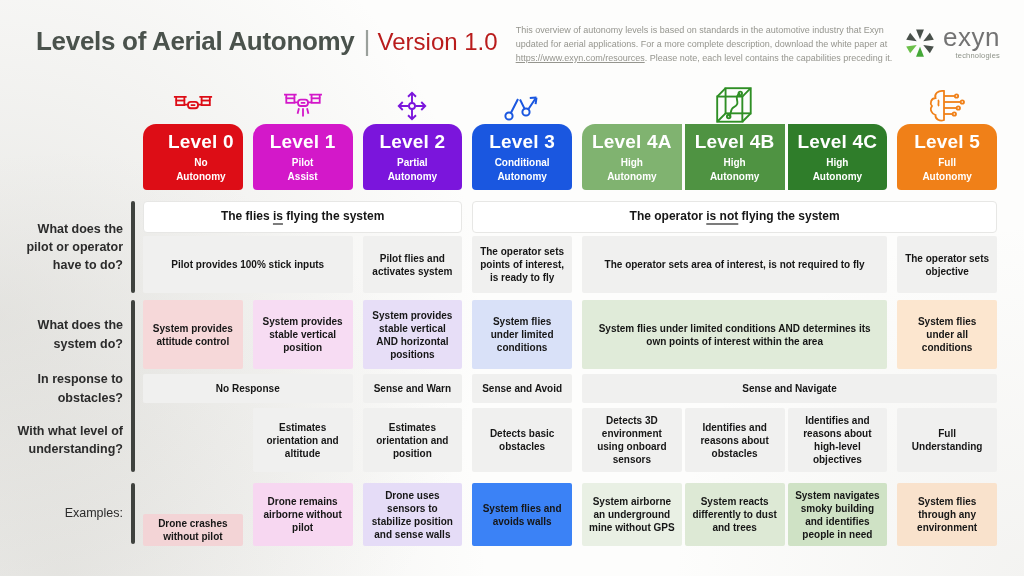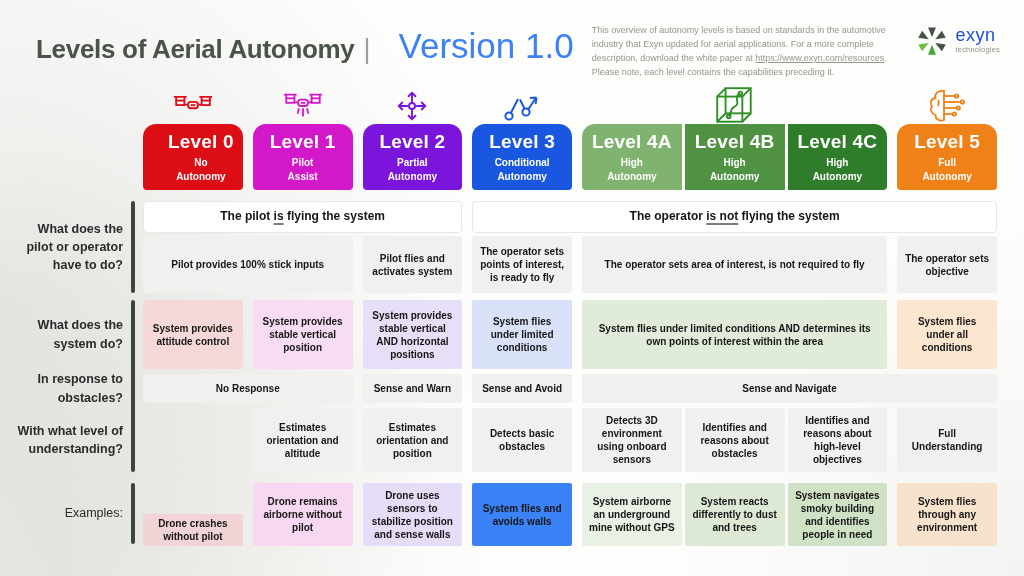--- a/index.html
+++ b/index.html
@@ -10,26 +10,26 @@
       radial-gradient(circle at 0% 55%, rgba(158,156,146,.22), transparent 45%),
       radial-gradient(circle at 6% 100%, rgba(158,156,146,.18), transparent 38%),
       radial-gradient(circle at 100% 100%, rgba(158,156,146,.10), transparent 30%),
       #fdfdfc;
   }
   
   .top{display:flex;align-items:flex-start;padding:16px 24px 0 36px;}
   .title-wrap{white-space:nowrap;margin-top:10px;}
   .title{font-size:26px;font-weight:800;color:#4a524c;letter-spacing:-0.3px;}
   .tdiv{font-size:27px;font-weight:300;color:#9aa09b;margin:0 7px 0 9px;}
-  .version{font-size:35px;font-weight:300;color:#3b82f6;margin-left:21px;}
+  .version{font-size:24px;font-weight:300;color:#b91c1c;}
   .desc{margin-left:18px;margin-top:8px;width:402px;font-size:9px;line-height:1.55;color:#95958e;}
   .desc a{color:inherit;text-decoration:underline;}
   .logo{margin-left:auto;margin-top:8px;display:flex;align-items:center;gap:7px;}
   .logo-text{display:flex;flex-direction:column;line-height:1;}
-  .logo-brand{font-size:18px;color:#1d4ed8;font-weight:400;letter-spacing:.5px;}
+  .logo-brand{font-size:26px;color:#737373;font-weight:400;letter-spacing:.5px;}
   .logo-sub{font-size:7.5px;color:#8d9288;margin-top:2px;letter-spacing:.2px;align-self:flex-end;}
   
   .tbl{position:absolute;top:84px;left:0;width:1024px;}
   .cells{display:grid;grid-template-columns:1fr 10px 1fr 10px 1fr 10px 1fr 10px 1fr 3px 1fr 3px 1fr 10px 1fr;}
   .hdr{margin-left:143px;width:854px;}
   .icons-row{height:40px;align-items:center;}
   .icon{display:flex;align-items:center;justify-content:center;}
   .boxes-row{height:66px;}
   .lvl{border-radius:13px 13px 4px 4px;color:#fff;display:flex;flex-direction:column;align-items:center;justify-content:center;gap:3px;}
   .lvl.gl{border-radius:13px 0 0 4px;}
@@ -205,21 +205,21 @@
     </div>
   </div>
 
   <div class="group gA">
     <div class="row-label" style="grid-row:1/3">What does the
 pilot or operator
 have to do?</div>
     <div class="vbar" style="grid-row: 1 / 3; background: rgb(63, 66, 62);"></div>
     <div class="cells rowcells" style="grid-row:1">
       <div class="cell banner sp02">
-        <span><span>The pilot </span><span class="u">is</span><span> flying the system</span></span>
+        <span><span>The flies </span><span class="u">is</span><span> flying the system</span></span>
       </div>
       <div class="cell banner sp35">
         <span><span>The operator </span><span class="u">is not</span><span> flying the system</span></span>
       </div>
     </div>
     <div class="cells rowcells" style="grid-row:2">
       <div class="cell gray sp01">Pilot provides 100% stick inputs</div>
       <div class="cell gray col3">Pilot flies and activates system</div>
       <div class="cell gray col4">The operator sets points of interest, is ready to fly</div>
       <div class="cell gray sp4">The operator sets area of interest, is not required to fly</div>

